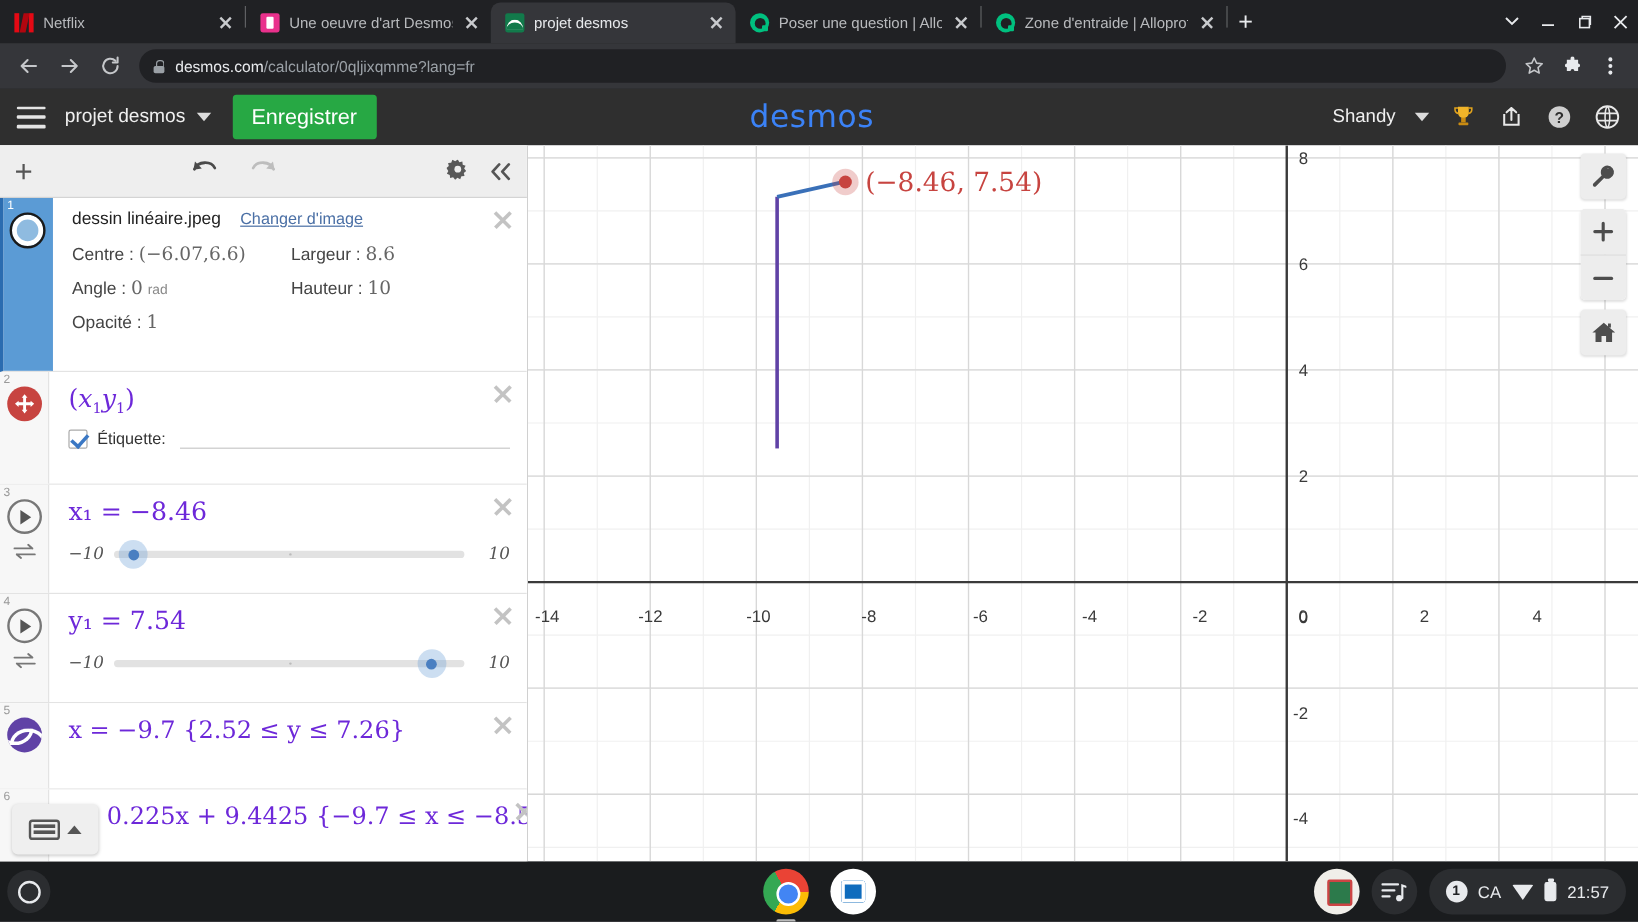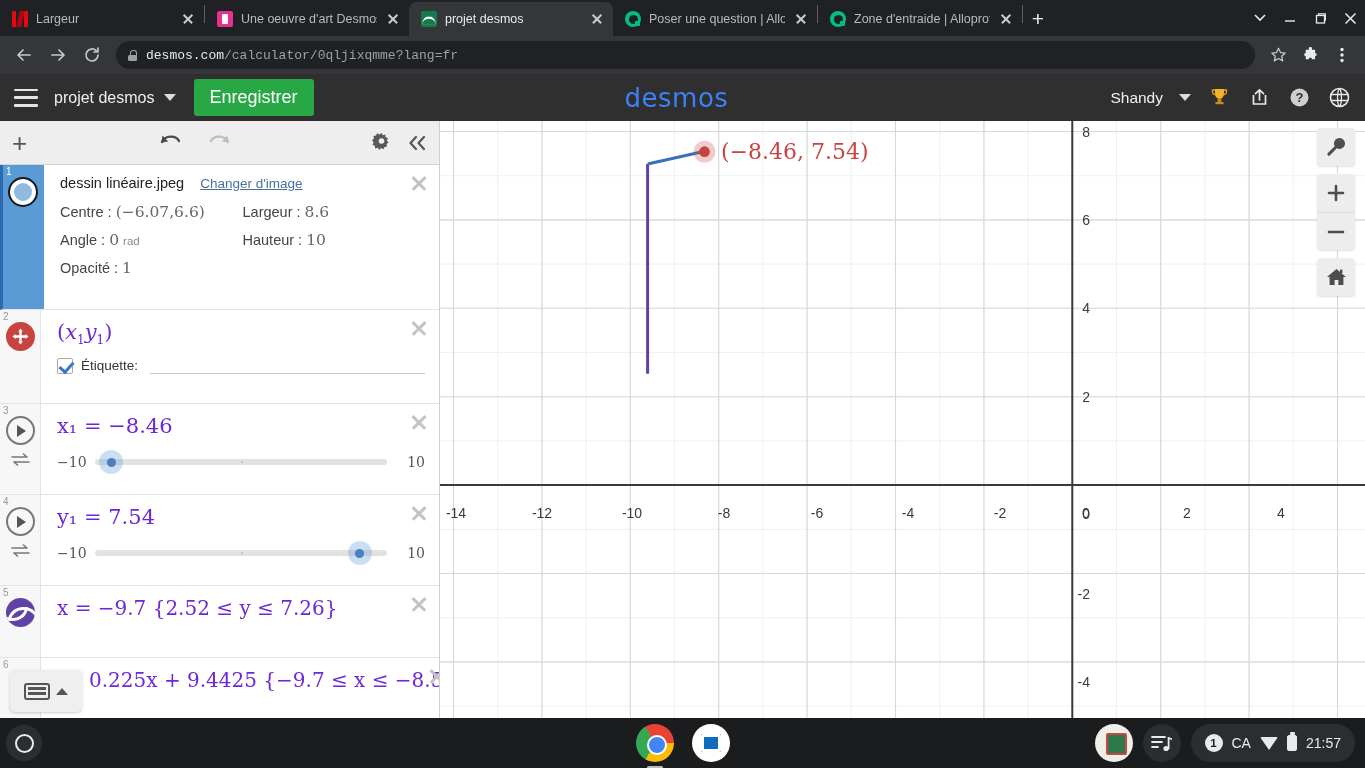--- a/index.html
+++ b/index.html
@@ -67,21 +67,21 @@
     width: 30px; height: 30px; margin-bottom: 3px;
     display: flex; align-items: center; justify-content: center;
     color: #e8eaed; flex: 0 0 auto;
   }
   .newtab { font-size: 21px; line-height: 1; font-weight: 300; }
   .wincontrols { margin-left: auto; display: flex; align-items: center; }
 
   
   .toolbar {
     position: absolute; top: 36px; left: 0; width: 1365px; height: 38px;
-    background: #35363a; display: flex; align-items: center; gap: 2px; padding: 0 8px; font-family: Liberation Mono, monospace;
+    background: #35363a; display: flex; align-items: center; gap: 2px; padding: 0 8px;
   }
   .navbtn {
     width: 32px; height: 32px; display: flex; align-items: center; justify-content: center;
     color: #c5c7ca; font-size: 17px; border-radius: 50%;
   }
   .omnibox {
     flex: 1 1 auto; height: 28px; background: #202124; border-radius: 14px;
     display: flex; align-items: center; padding: 0 12px; gap: 9px; margin: 0 6px;
     color: #9aa0a6; font-size: 13px;
   }
@@ -171,21 +171,21 @@
   .unit { font-size: 11.5px; color:#888; }
 
   .mathexp {
     font-family: "DejaVu Serif", serif; font-size: 21px; color: #6d28d9; white-space: nowrap;
   }
   .mathexp sub { font-size: 12px; }
   .italic { font-style: italic; }
 
   
   .slider { display: flex; align-items: center; gap: 10px; margin-top: 16px; }
-  .sl-end { font-family:"DejaVu Serif", serif; font-size: 14px; color: #555; width: 28px; }
+  .sl-end { font-family:"DejaVu Serif", serif; font-size: 14px; color: #555; width: 28px; font-style: italic; }
   .sl-track {
     flex: 1 1 auto; height: 6px; background: #e2e2e2; border-radius: 3px; position: relative;
   }
   .sl-tick { position:absolute; left:50%; top:2px; width:2px;height:2px;background:#bbb;border-radius:50%; }
   .sl-thumb {
     position: absolute; top: -9px; width: 24px; height: 24px; border-radius: 50%;
     background: rgba(110,160,215,.35); display:flex;align-items:center;justify-content:center;
   }
   .sl-thumb::after { content:""; width:9px;height:9px;border-radius:50%;background:#4a7fc1; }
 
@@ -316,21 +316,21 @@
   .batt::after{content:"";position:absolute;left:2.5px;top:-4px;width:5px;height:2.5px;background:#e8eaed;border-radius:1px;}
 </style>
 </head>
 <body>
 
 <div id="app">
 
   <div class="tabstrip">
     <div class="tab">
       <span class="favicon fav-netflix"></span>
-      <span class="title">Largeur</span>
+      <span class="title">Netflix</span>
       <span class="tclose"></span>
     </div>
     <div class="tab-sep"></div>
     <div class="tab">
       <span class="favicon fav-desmos-pink"></span>
       <span class="title">Une oeuvre d'art Desmos</span>
       <span class="tclose"></span>
     </div>
     <div class="tab active">
       <span class="favicon fav-desmos-green"></span>

